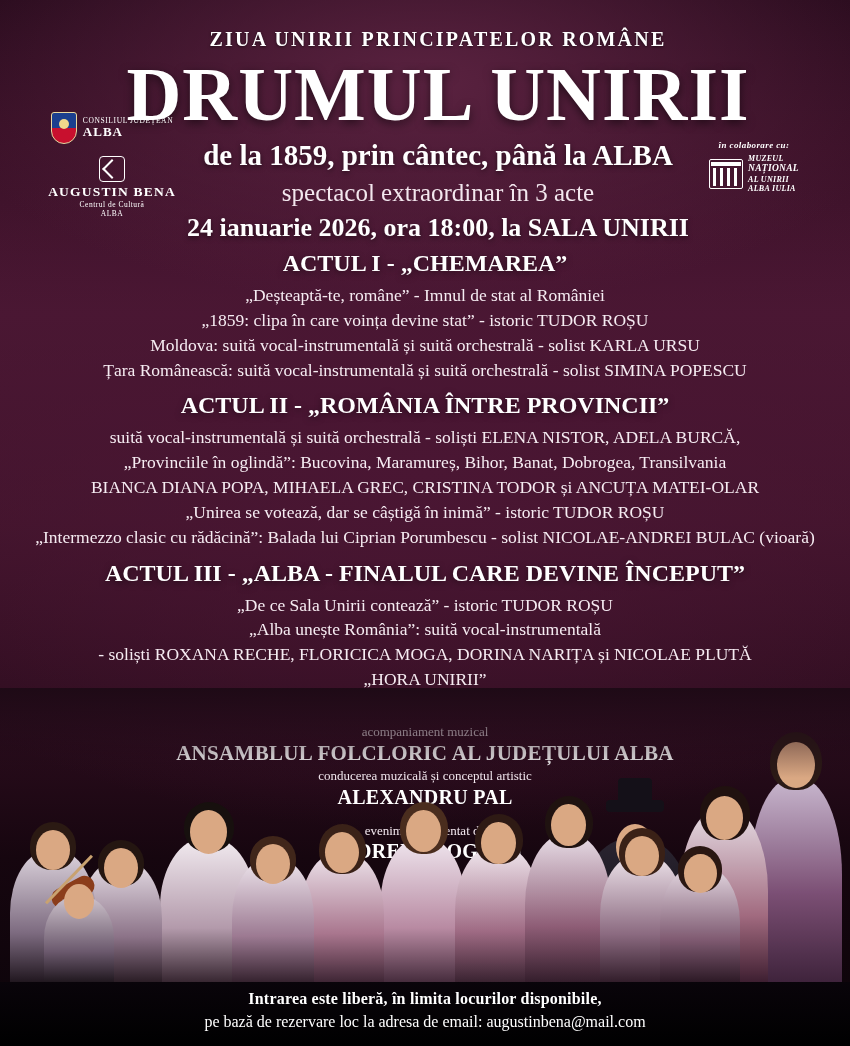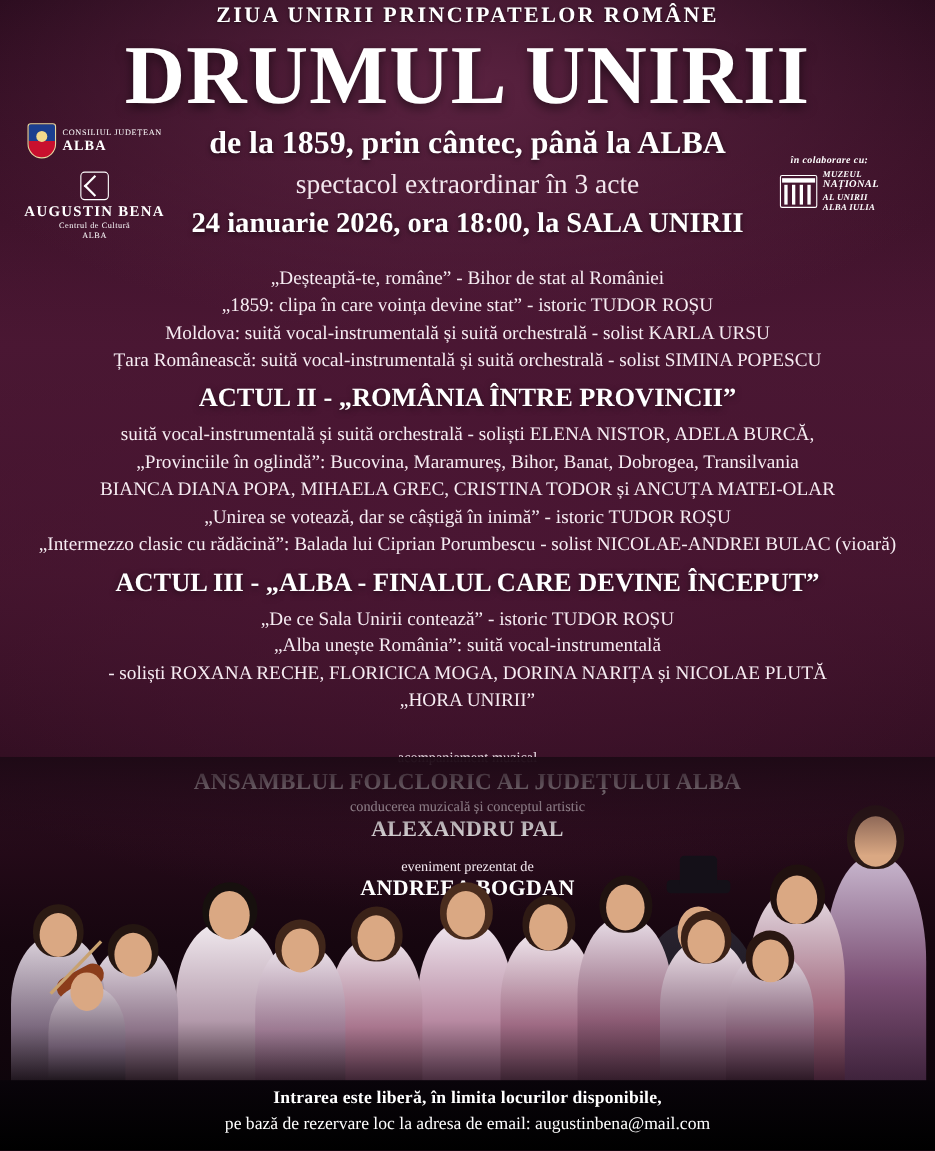--- a/index.html
+++ b/index.html
@@ -20,23 +20,24 @@
     height: 1046px;
     overflow: hidden;
     background:
       radial-gradient(ellipse 700px 320px at 50% 8%, #5a2240 0%, rgba(90,34,64,0) 70%),
       radial-gradient(ellipse 900px 500px at 50% 45%, #4a1633 0%, rgba(74,22,51,0) 72%),
       linear-gradient(180deg, #2a0c1e 0%, #3b1128 14%, #4a1733 30%, #42142c 50%, #2e0d1f 68%, #16060f 82%, #0b0409 100%);
   }
   
   .header {
     position: relative;
-    padding-top: 3px;
+    padding-top: 28px;
     text-align: center;
     height: 240px;
+    margin-left: 26px;
   }
   .kicker {
     font-family: "Liberation Serif", serif;
     font-weight: bold;
     font-size: 20px;
     letter-spacing: 2.2px;
     color: #ffffff;
     text-shadow: 0 1px 3px rgba(0,0,0,.6);
   }
   .bigtitle {
@@ -241,21 +242,22 @@
           <div>AL UNIRII</div>
           <div>ALBA IULIA</div>
         </div>
       </div>
     </div>
   </div>
 
   <div class="acts">
 
     <div class="act-block">
-      <div class="act-line">„Deșteaptă-te, române” - Bihor de stat al României</div>
+      <div class="act-title">ACTUL I - „CHEMAREA”</div>
+      <div class="act-line">„Deșteaptă-te, române” - Imnul de stat al României</div>
       <div class="act-line">„1859: clipa în care voința devine stat” - istoric TUDOR ROȘU</div>
       <div class="act-line">Moldova: suită vocal-instrumentală și suită orchestrală - solist KARLA URSU</div>
       <div class="act-line">Țara Românească: suită vocal-instrumentală și suită orchestrală - solist SIMINA POPESCU</div>
     </div>
 
     <div class="act-block">
       <div class="act-title">ACTUL II - „ROMÂNIA ÎNTRE PROVINCII”</div>
       <div class="act-line">suită vocal-instrumentală și suită orchestrală - soliști ELENA NISTOR, ADELA BURCĂ,</div>
       <div class="act-line">„Provinciile în oglindă”: Bucovina, Maramureș, Bihor, Banat, Dobrogea, Transilvania</div>
       <div class="act-line">BIANCA DIANA POPA, MIHAELA GREC, CRISTINA TODOR și ANCUȚA MATEI-OLAR</div>

